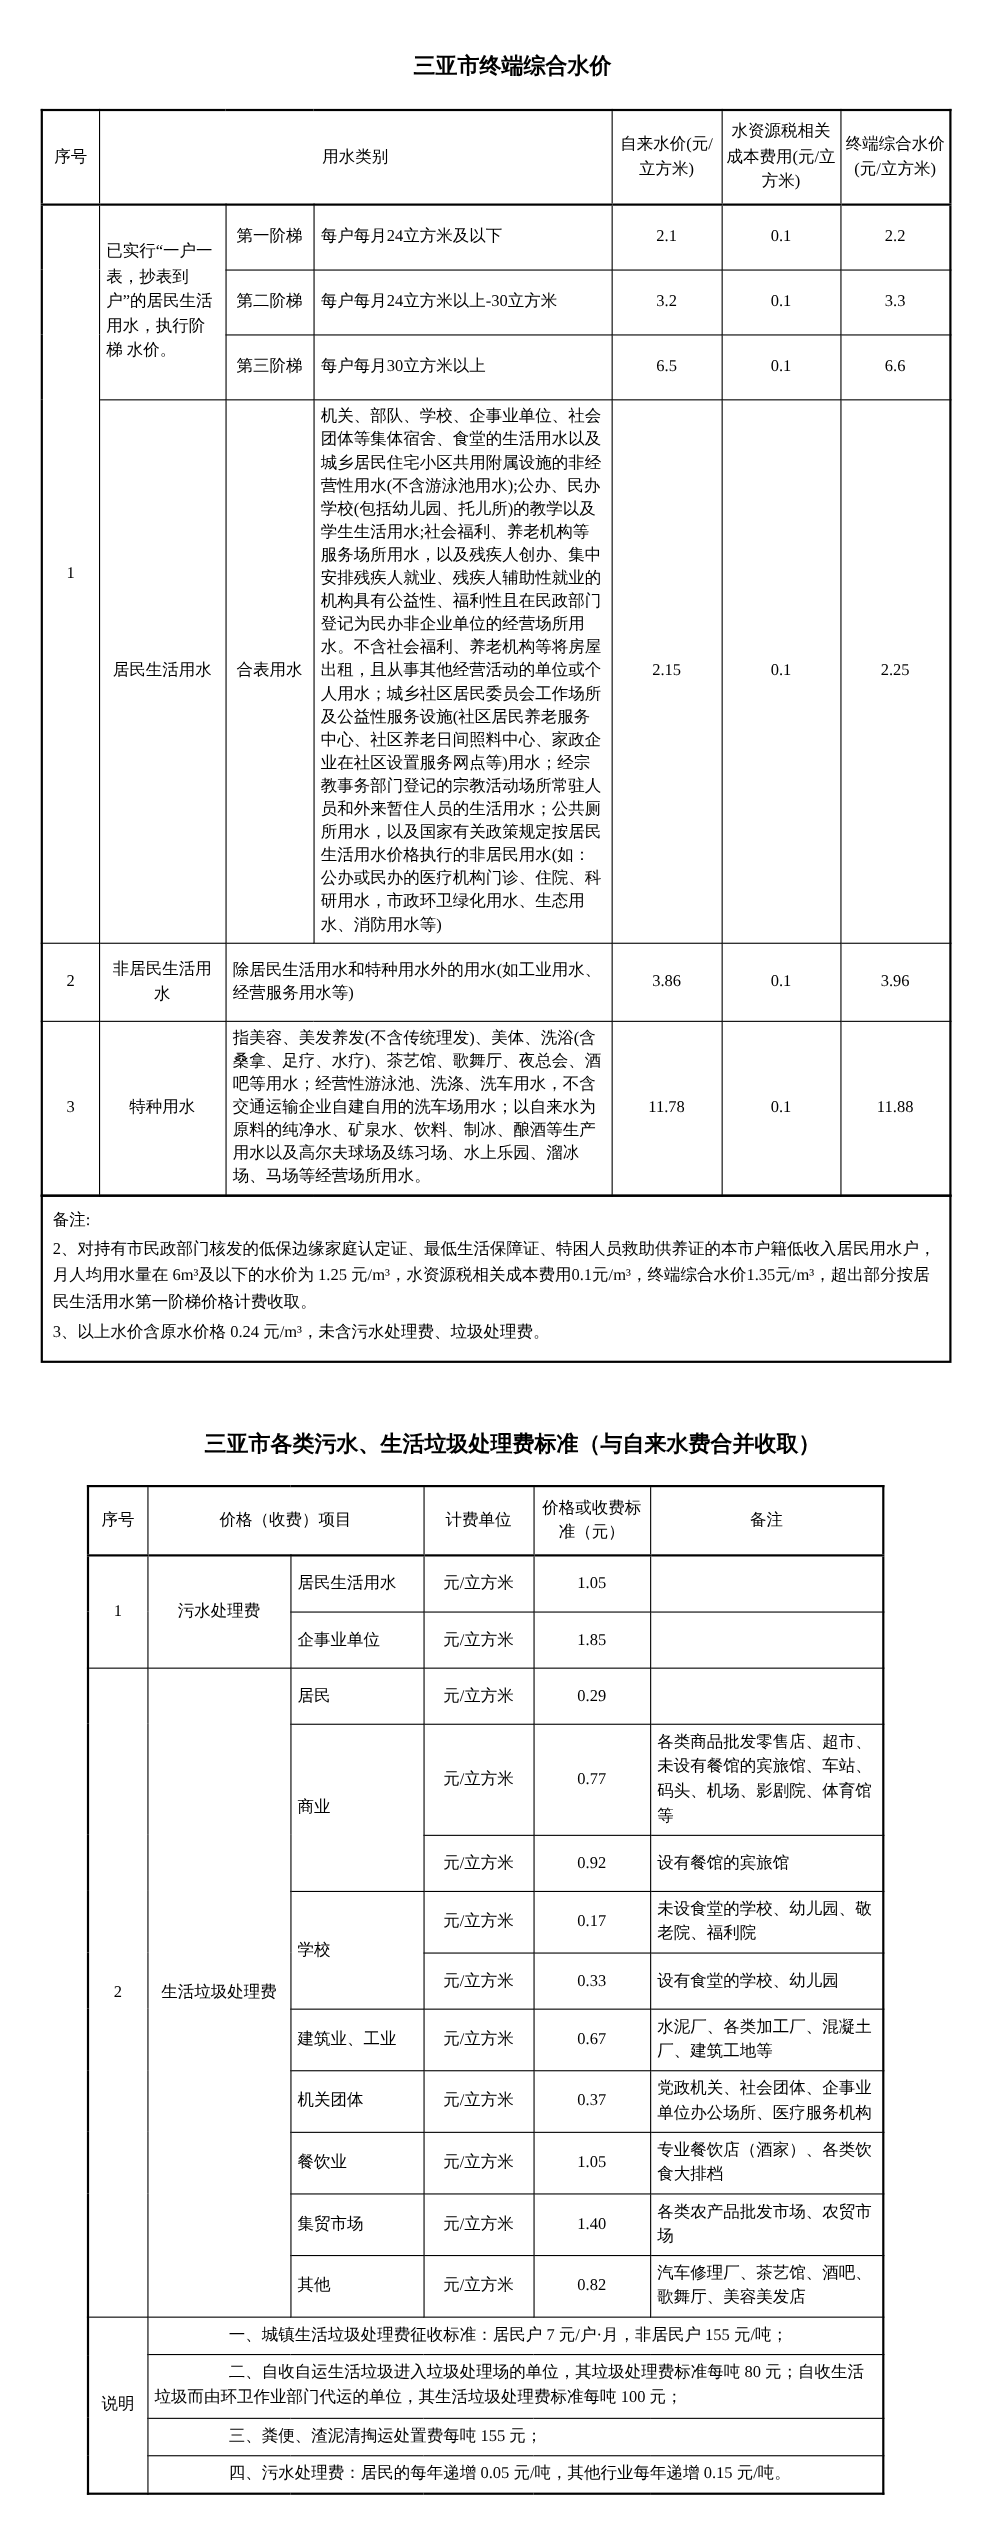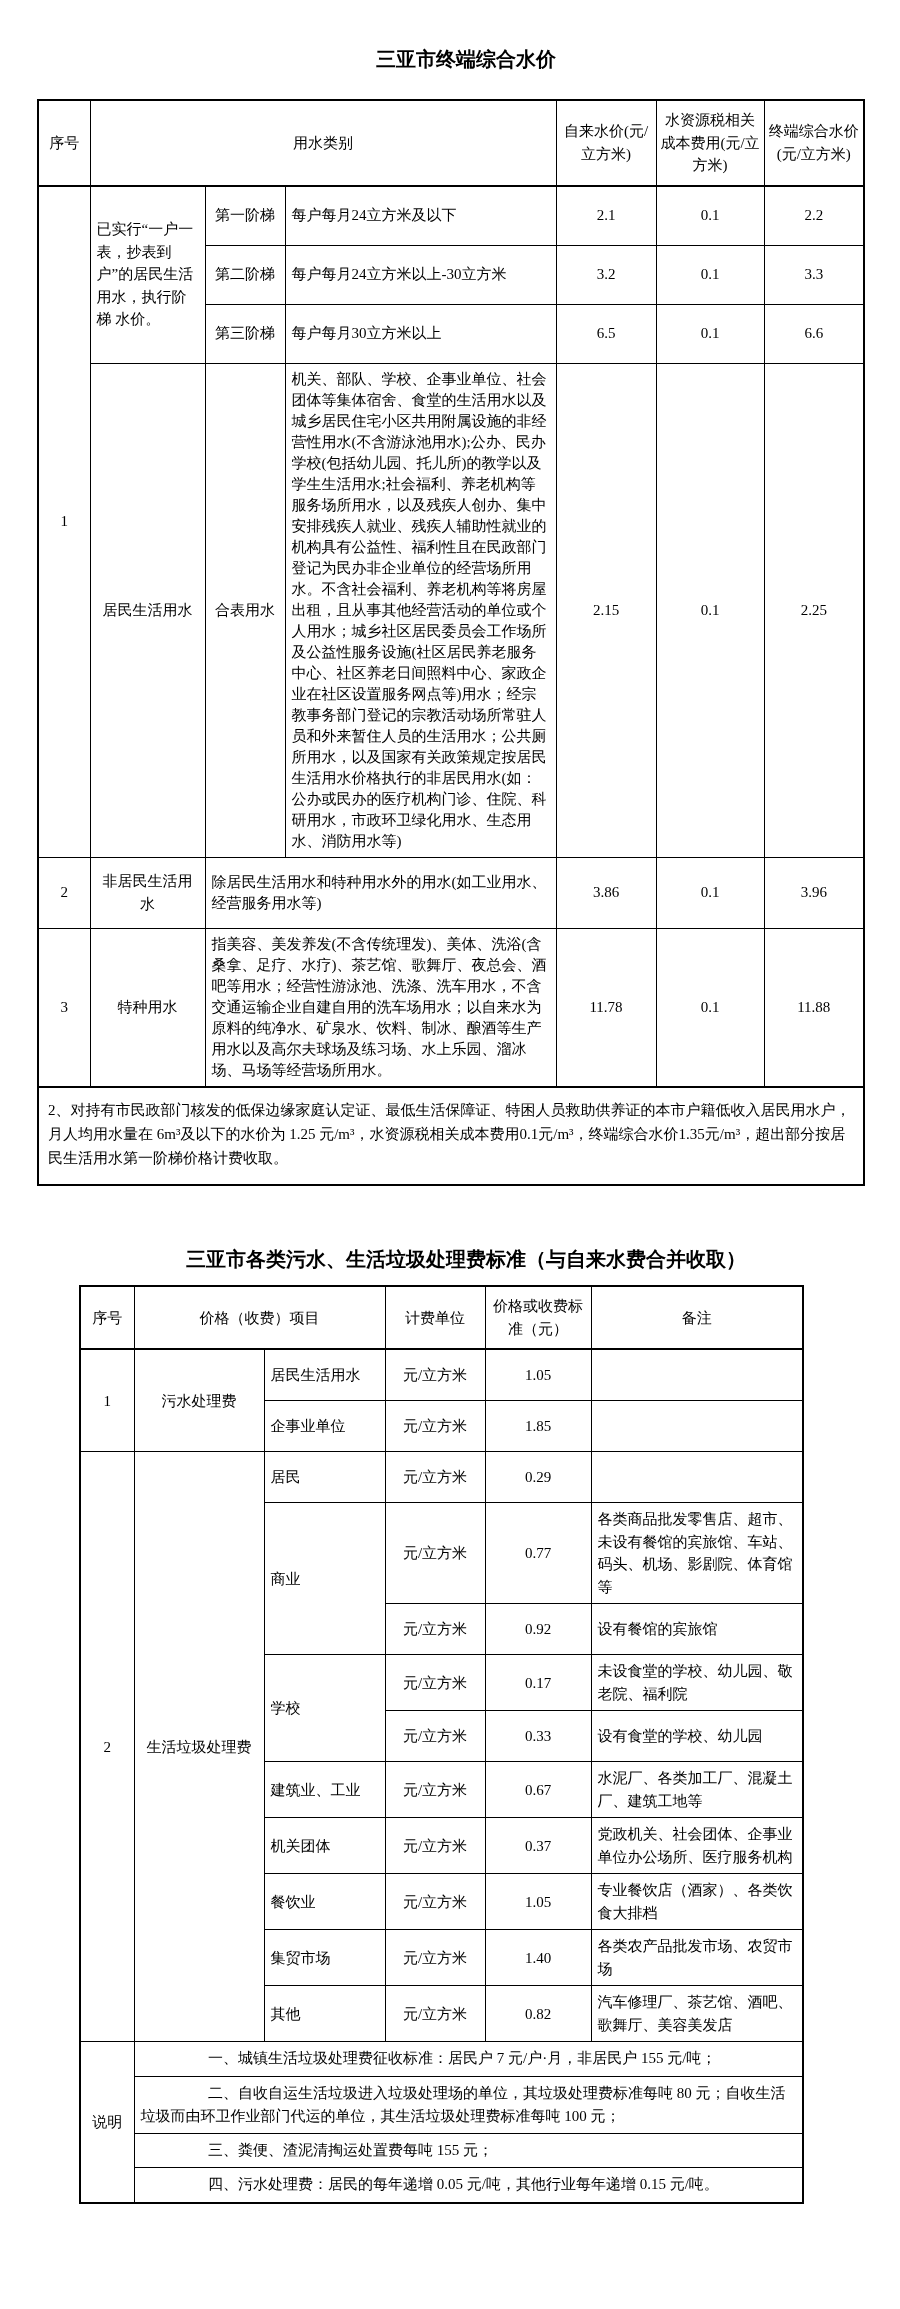--- a/index.html
+++ b/index.html
@@ -5,21 +5,21 @@
   html,body { margin:0; padding:0; background:#ffffff; }
   body {
     width:900px; min-height:2309px;
     font-family:"Liberation Serif","DejaVu Serif",serif;
     color:#000;
   }
   .doc-title {
     text-align:center; font-size:20px; font-weight:700; margin:0;padding-left:32px;
   }
   #title1 { padding-top:46px; margin-bottom:26px; }
-  #title2 { margin-top:60px; margin-bottom:12px; }
+  #title2 { margin-top:60px; margin-bottom:24px; }
 
   table { border-collapse:collapse; border:2px solid #000; table-layout:fixed; }
   #table1 { margin-left:37px; width:826px; }
   #table2 { margin-left:79px; width:723px; }
   th, td {
     border:1px solid #000; font-size:15px; font-weight:normal;
     padding:3px 6px; line-height:1.5; word-break:break-all;
   }
   thead th { text-align:center; vertical-align:middle; border-bottom:2px solid #000; padding:8px 3px; }
   .c { text-align:center; vertical-align:middle; }
@@ -111,21 +111,23 @@
         <td class="c">特种用水</td>
         <td class="longtext" colspan="2">指美容、美发养发(不含传统理发)、美体、洗浴(含桑拿、足疗、水疗)、茶艺馆、歌舞厅、夜总会、酒吧等用水；经营性游泳池、洗涤、洗车用水，不含交通运输企业自建自用的洗车场用水；以自来水为原料的纯净水、矿泉水、饮料、制冰、酿酒等生产用水以及高尔夫球场及练习场、水上乐园、溜冰场、马场等经营场所用水。</td>
         <td class="c">11.78</td>
         <td class="c">0.1</td>
         <td class="c">11.88</td>
       </tr>
     </tbody>
   </table>
 
   <div class="notes-box">
+    <p>备注:</p>
     <p>2、对持有市民政部门核发的低保边缘家庭认定证、最低生活保障证、特困人员救助供养证的本市户籍低收入居民用水户，月人均用水量在 6m³及以下的水价为 1.25 元/m³，水资源税相关成本费用0.1元/m³，终端综合水价1.35元/m³，超出部分按居民生活用水第一阶梯价格计费收取。</p>
+    <p>3、以上水价含原水价格 0.24 元/m³，未含污水处理费、垃圾处理费。</p>
   </div>
 
   <h2 id="title2" class="doc-title">三亚市各类污水、生活垃圾处理费标准（与自来水费合并收取）</h2>
 
   <table id="table2">
     <colgroup>
       <col style="width:54px">
         <col style="width:130px">
         <col style="width:121px">
       <col style="width:100px">

